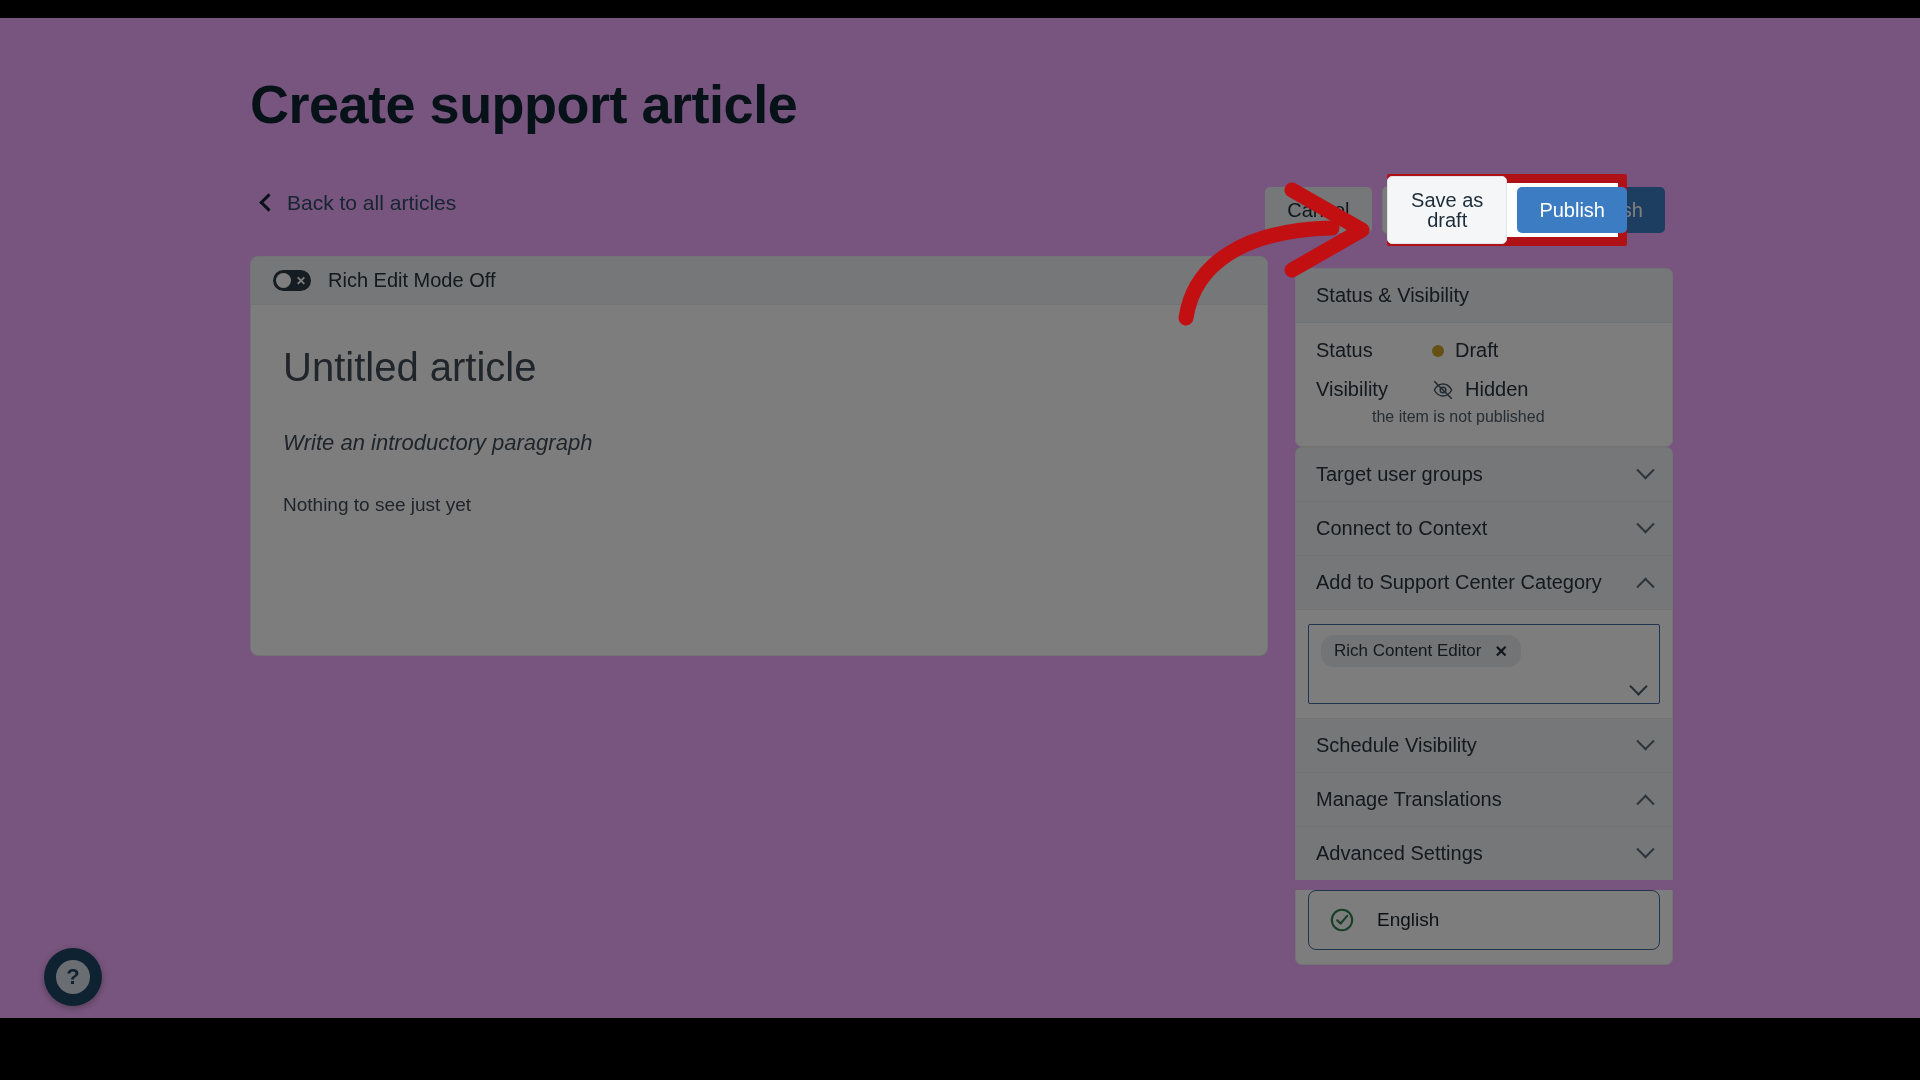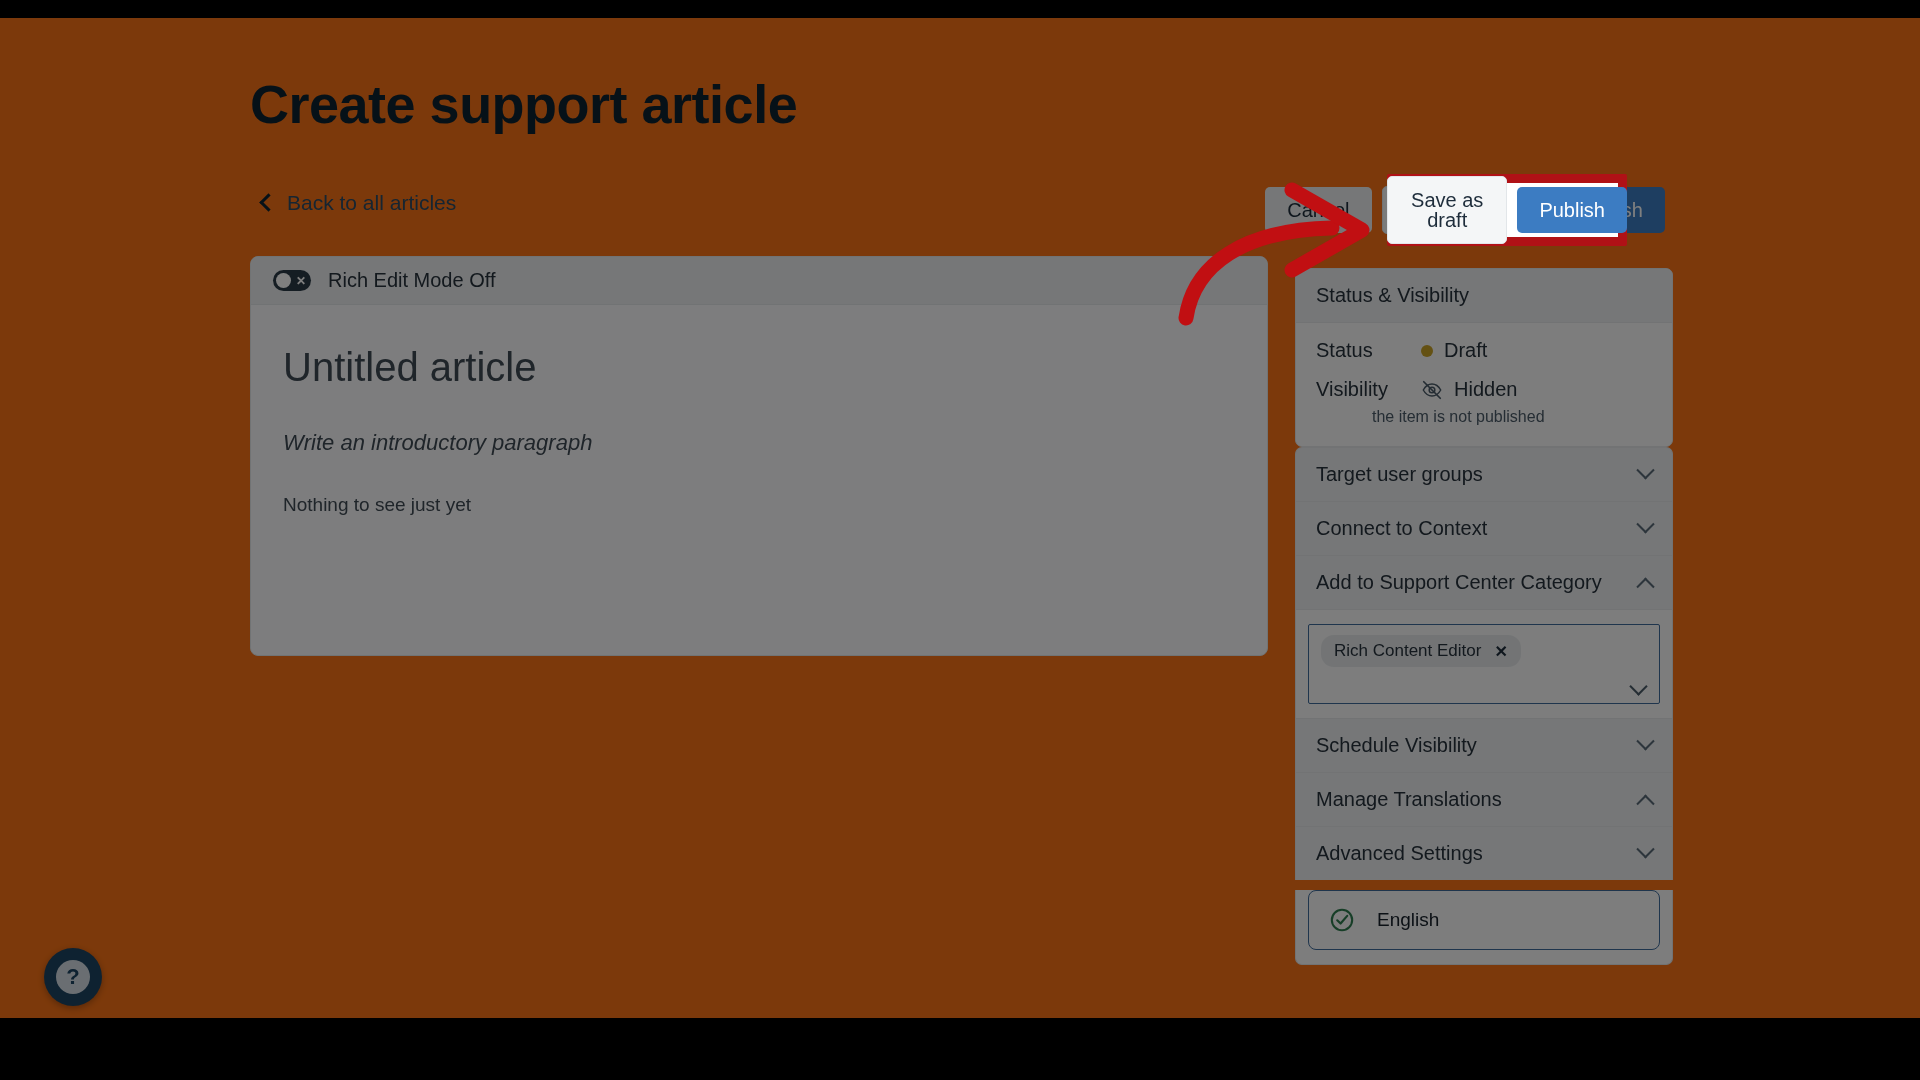--- a/index.html
+++ b/index.html
@@ -10,21 +10,21 @@
     overflow: hidden;
   }
   .letterbox-top { position:absolute; left:0; top:0; width:1920px; height:18px; background:#000; }
   .letterbox-bottom { position:absolute; left:0; top:1018px; width:1920px; height:62px; background:#000; }
 
   .viewport {
     position:absolute; left:0; top:18px; width:1920px; height:1000px;
     background:#ffffff; overflow:hidden;
   }
   
-  .page { position:absolute; inset:0; background:#f97316; }
+  .page { position:absolute; inset:0; background:#f0abfc; }
   .scrim { position:absolute; inset:0; background:rgba(0,0,0,0.5); z-index:50; pointer-events:none; }
 
   
   .page-title {
     position:absolute; left:250px; top:55px;
     font-size:54px; font-weight:bold; color:#0d2331; letter-spacing:-0.5px;
   }
   .back-link {
     position:absolute; left:262px; top:173px;
     display:flex; align-items:center; gap:12px;
@@ -74,21 +74,21 @@
   .panel-head {
     background:#eceef0; padding:15px 20px; font-size:20px; color:#27323c;
     display:flex; align-items:center; justify-content:space-between;
     border-bottom:1px solid #e4e7e9;
   }
   .chev { width:13px; height:13px; border-right:2.6px solid #5a6b78; border-bottom:2.6px solid #5a6b78; }
   .chev.down { transform:rotate(45deg) translate(-3px,-3px); }
   .chev.up { transform:rotate(-135deg) translate(-3px,-3px); }
 
   .status-body { padding:16px 20px 20px 20px; background:#fafafa; }
-  .kv { display:flex; align-items:center; margin-bottom:16px; }
+  .kv { display:flex; align-items:center; margin-bottom:16px;gap:11px; }
   .kv-key { width:105px; font-size:20px; color:#27323c; }
   .kv-val { display:flex; align-items:center; gap:11px; font-size:20px; color:#27323c; }
   .dot-draft { width:12px; height:12px; border-radius:50%; background:#c9a227; }
   .kv-sub { margin-left:56px; margin-top:-9px; font-size:16px; color:#4b5b68; }
 
   .acc-row {
     background:#eceef0; border:1px solid #e4e7e9; border-bottom:none;
     padding:15px 20px; font-size:20px; color:#27323c;
     display:flex; align-items:center; justify-content:space-between;
   }

